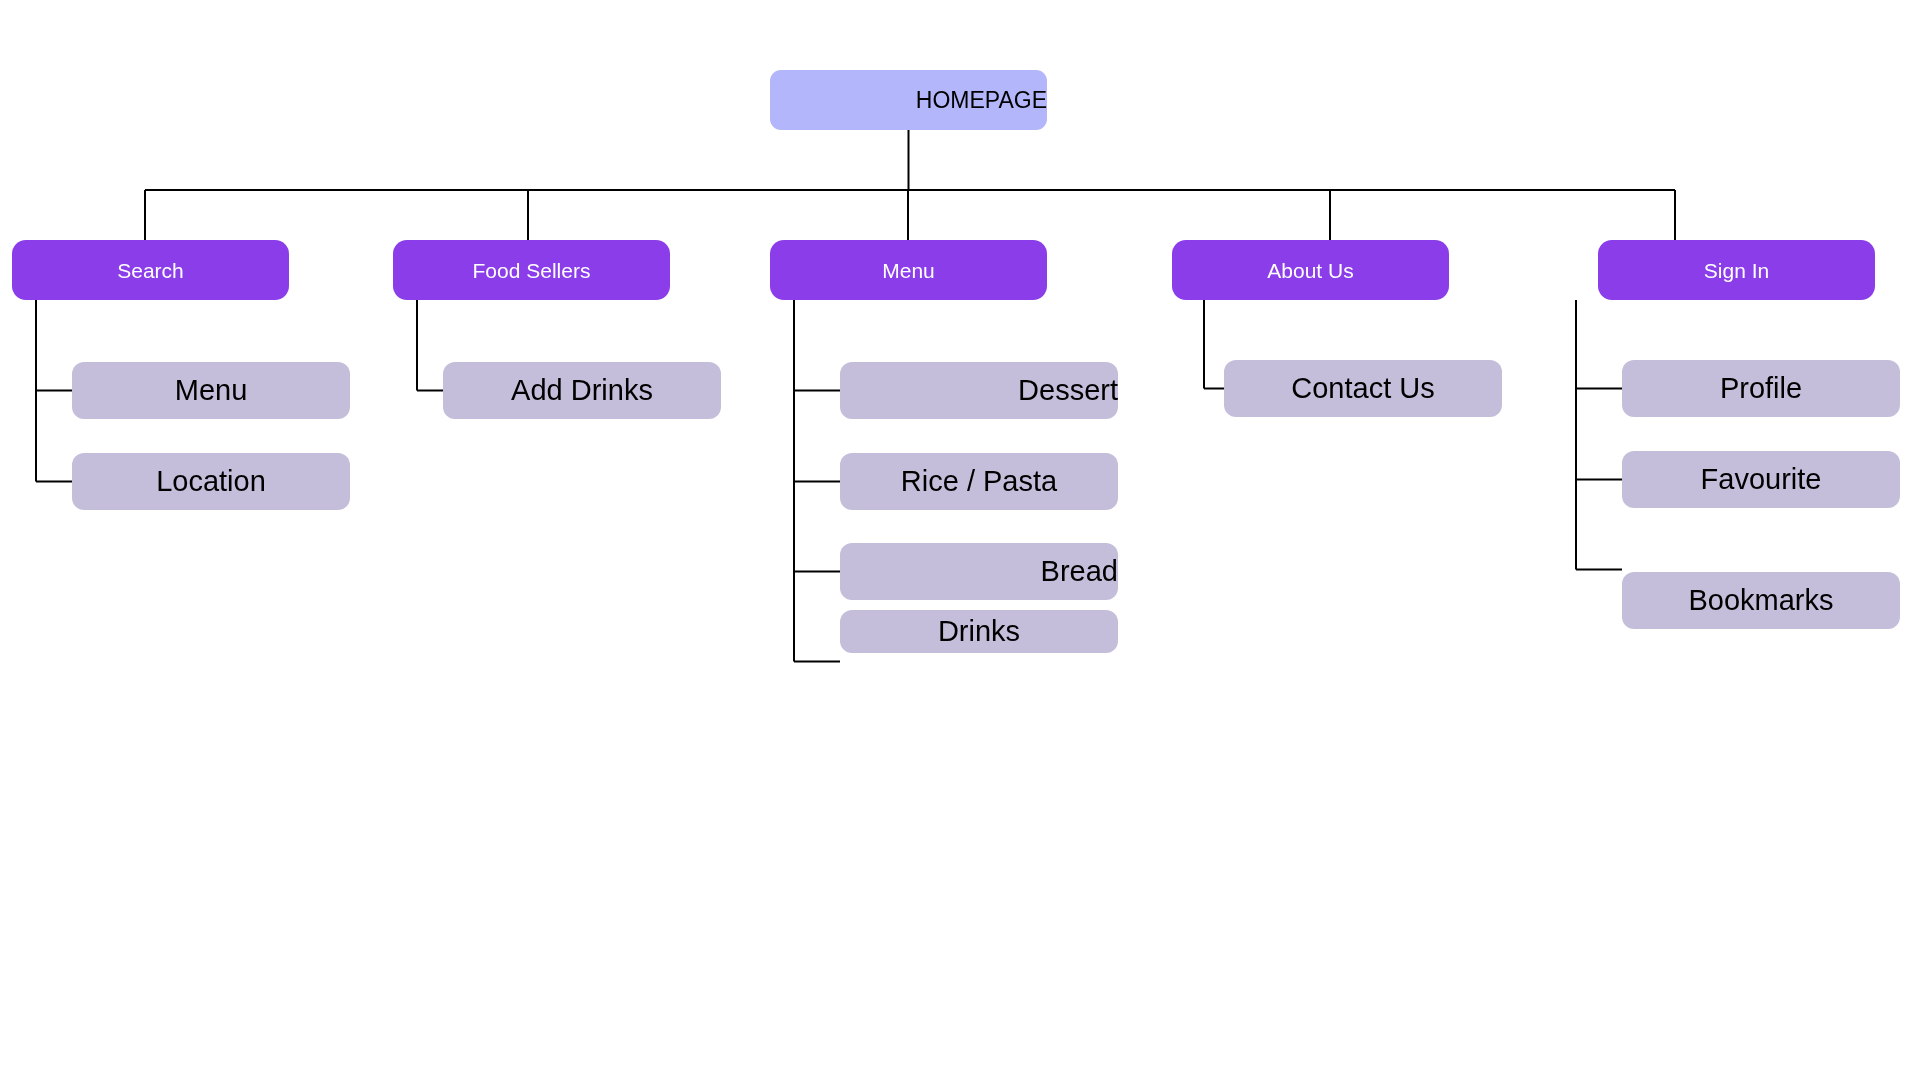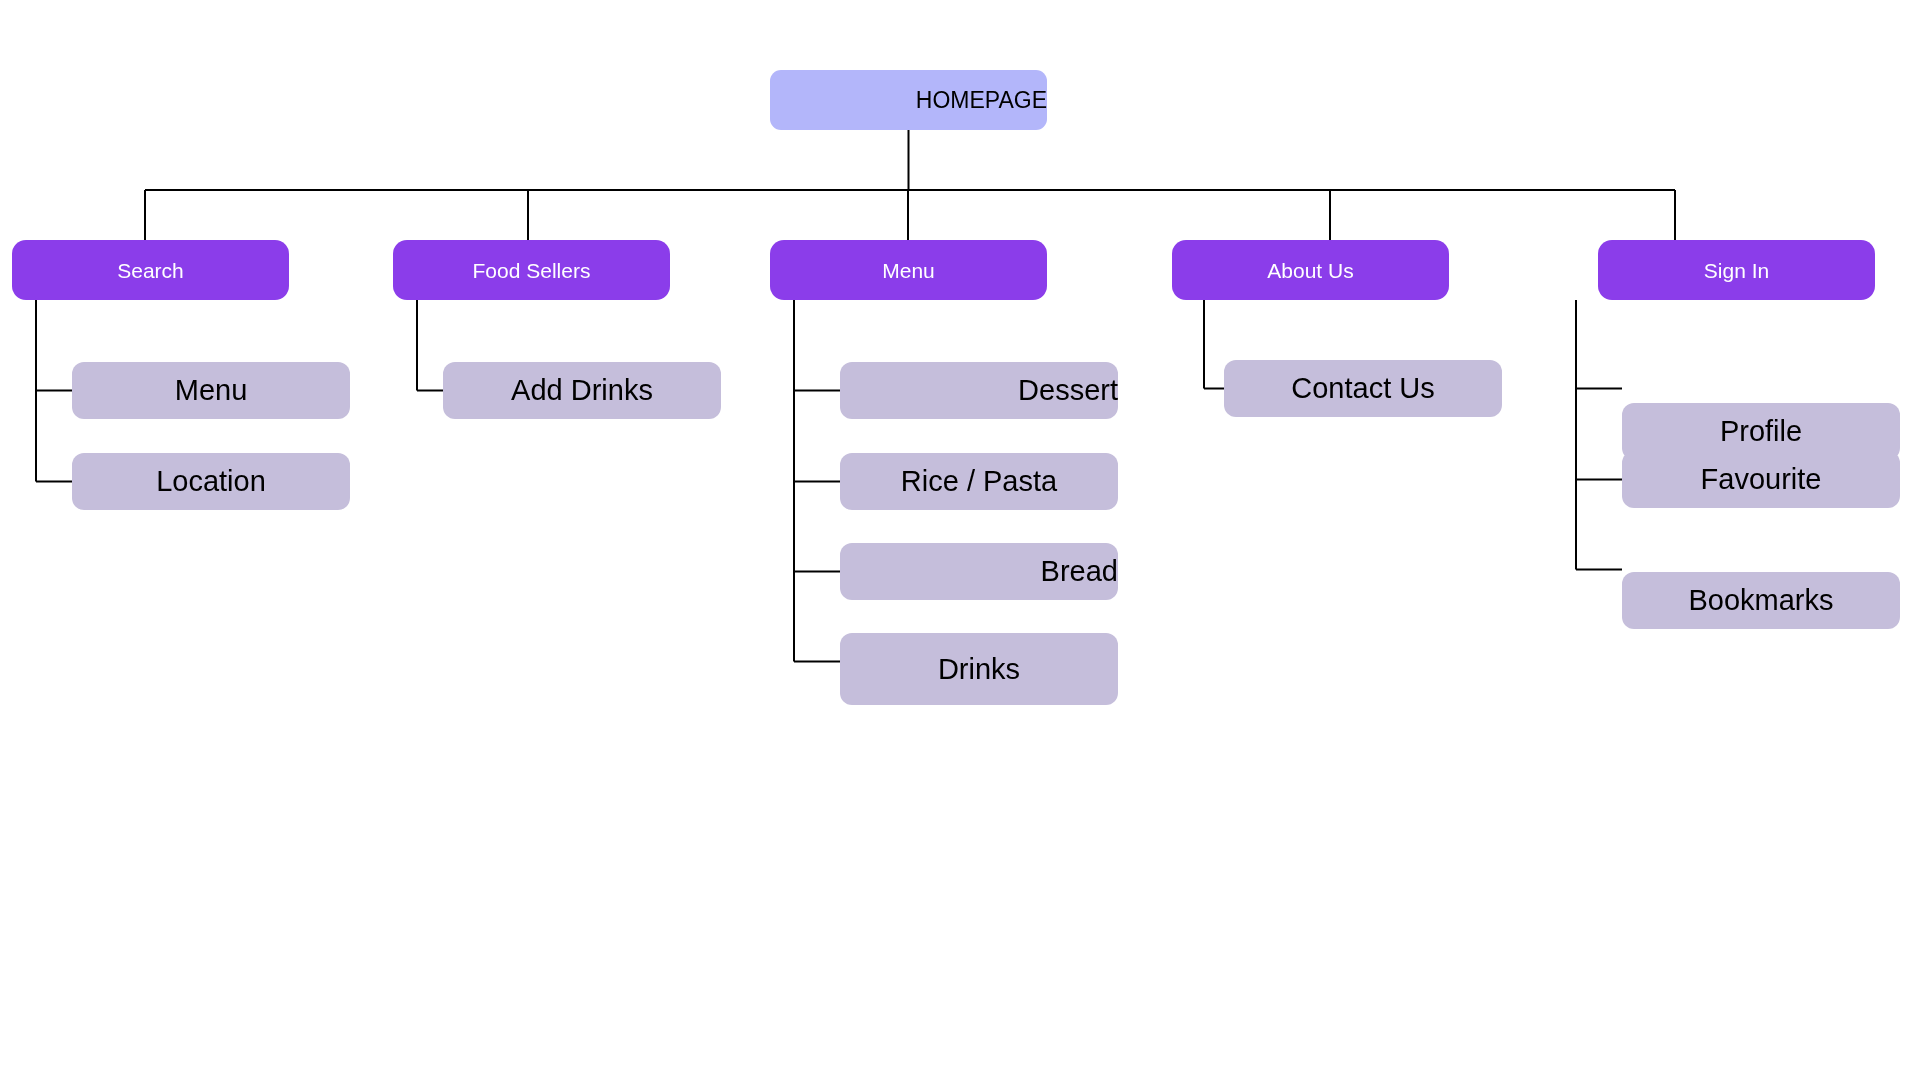--- a/index.html
+++ b/index.html
@@ -112,33 +112,33 @@
       </div>
       <div class="node l2" style="left: 840px; top: 362px; width: 278px; height: 57px; justify-content: flex-end;">
         <span>Dessert</span>
       </div>
       <div class="node l2" style="left: 840px; top: 453px; width: 278px; height: 57px;">
         <span>Rice / Pasta</span>
       </div>
       <div class="node l2" style="left: 840px; top: 543px; width: 278px; height: 57px; justify-content: flex-end;">
         <span>Bread</span>
       </div>
-      <div class="node l2" style="left: 840px; top: 633px; width: 278px; height: 72px;">
+      <div class="node l2" style="left: 840px; top: 610px; width: 278px; height: 43px;">
         <span>Drinks</span>
       </div>
       <div class="node l1" style="left: 1172px; top: 240px; width: 277px; height: 60px;">
         <span>About Us</span>
       </div>
       <div class="node l2" style="left: 1224px; top: 360px; width: 278px; height: 57px;">
         <span>Contact Us</span>
       </div>
       <div class="node l1" style="left: 1552px; top: 240px; width: 277px; height: 60px; margin-left: 46px;">
         <span>Sign In</span>
       </div>
-      <div class="node l2" style="left: 1622px; top: 360px; width: 278px; height: 57px; margin-top: 43px;">
+      <div class="node l2" style="left: 1622px; top: 360px; width: 278px; height: 57px;">
         <span>Profile</span>
       </div>
       <div class="node l2" style="left: 1622px; top: 451px; width: 278px; height: 57px;">
         <span>Favourite</span>
       </div>
       <div class="node l2" style="left: 1622px; top: 572px; width: 278px; height: 57px;">
         <span>Bookmarks</span>
       </div>
     </div>
 </div>

